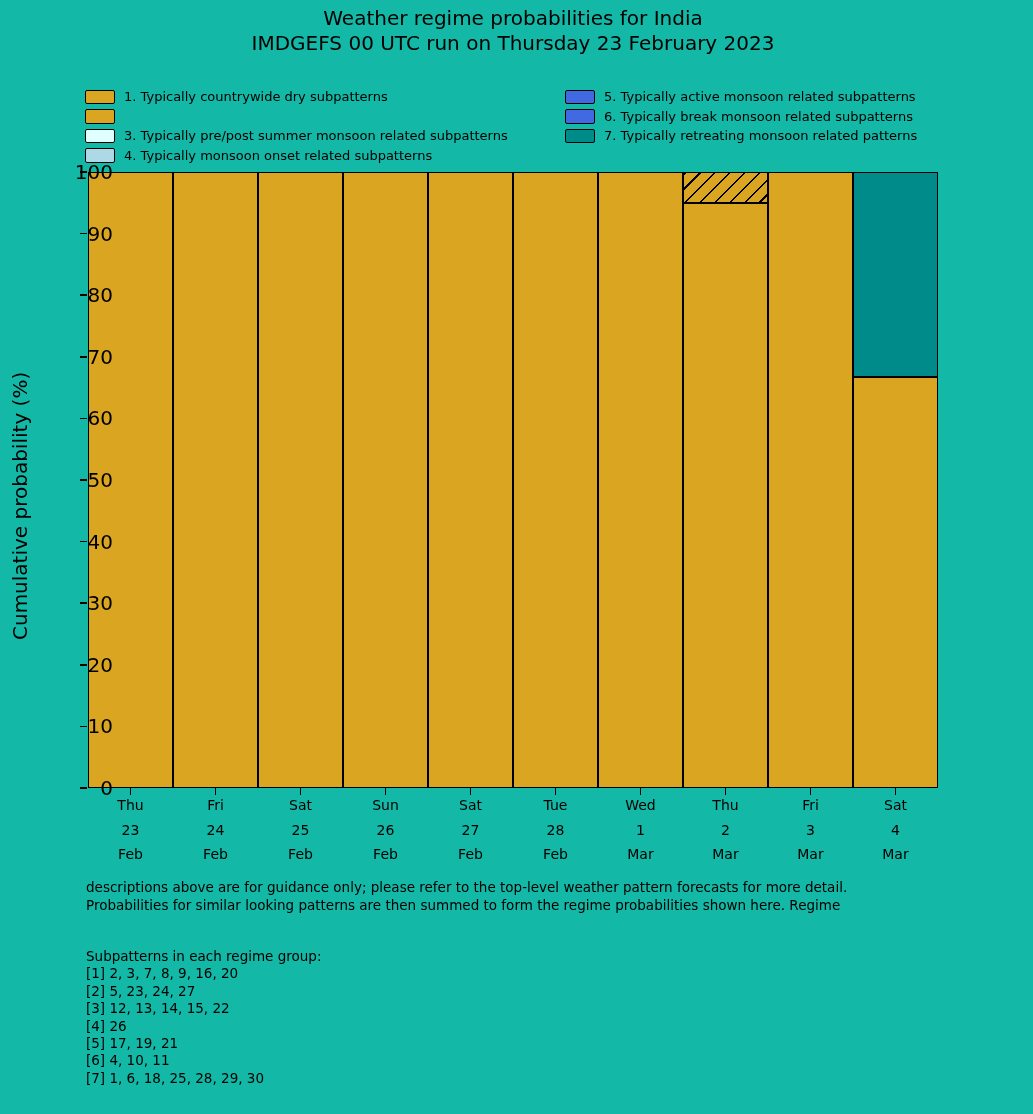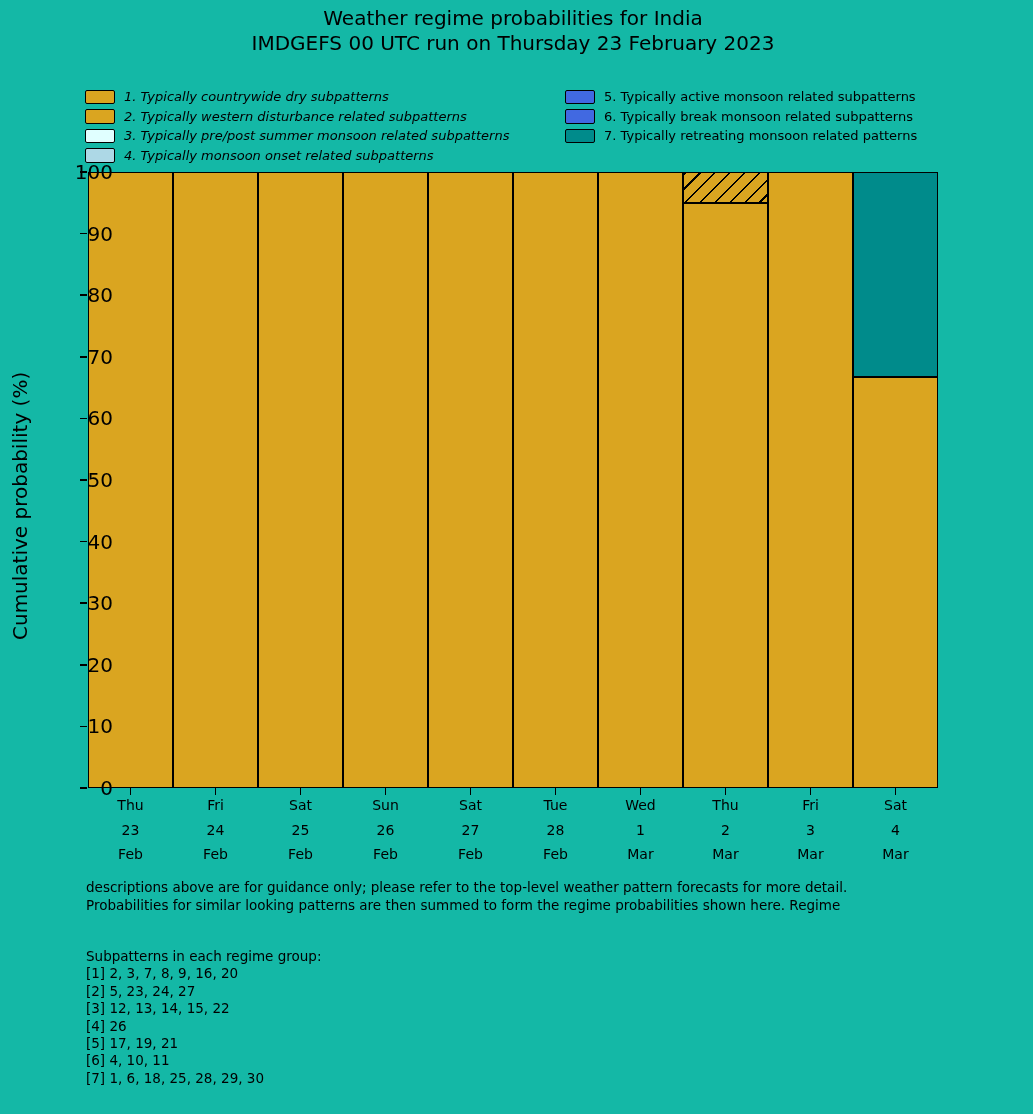--- a/index.html
+++ b/index.html
@@ -7,21 +7,21 @@
     position:relative; width:1033px; height:1114px; background:#14b8a6;
     font-family:"DejaVu Sans","Liberation Sans",sans-serif; color:#000;
     overflow:hidden;
   }
   .title-block { position:absolute; left:88px; top:6px; width:850px; text-align:center;
     font-size:20px; line-height:24.5px; color:#000; }
   .ylabel { position:absolute; left:5px; top:331px; height:350px; width:30px;
     writing-mode:vertical-rl; transform:rotate(180deg);
     font-size:20px; text-align:center; line-height:30px; }
   .legend-col { position:absolute; top:87px; }
-  #legend-col1 { left:85px;font-style:italic; }
+  #legend-col1 { left:85px; }
   #legend-col2 { left:565px; }
   .legend-row { display:flex; align-items:center; gap:9px; height:19.6px; }
   .legend-swatch { width:28px; height:12.5px; border:1.4px solid #000; border-radius:2px;
     box-sizing:content-box; flex:0 0 auto; }
   .legend-label { font-size:13px; white-space:nowrap; }
   #plot { position:absolute; left:88px; top:172px; width:850px; height:616px; }
   .bar-segment { position:absolute; box-sizing:border-box; border:1.5px solid #000; }
   .hatch { background-image:repeating-linear-gradient(135deg,
       #000 0px, #000 1.6px, transparent 1.6px, transparent 10.5px); }
   .ytick-label { position:absolute; left:0; width:77px; text-align:right;
@@ -45,21 +45,20 @@
 
   <div class="ylabel">Cumulative probability (%)</div>
 
   <div id="legend-col1" class="legend-col">
       <div class="legend-row">
         <div class="legend-swatch" style="background: rgb(218, 165, 32);"></div>
         <div class="legend-label">1. Typically countrywide dry subpatterns</div>
       </div>
       <div class="legend-row">
         <div class="legend-swatch hatch" style="background: rgb(218, 165, 32);"></div>
-        <div class="legend-label">2. Typically western disturbance related subpatterns</div>
       </div>
       <div class="legend-row">
         <div class="legend-swatch" style="background: rgb(224, 255, 255);"></div>
         <div class="legend-label">3. Typically pre/post summer monsoon related subpatterns</div>
       </div>
       <div class="legend-row">
         <div class="legend-swatch" style="background: rgb(173, 216, 230);"></div>
         <div class="legend-label">4. Typically monsoon onset related subpatterns</div>
       </div>
     </div>

